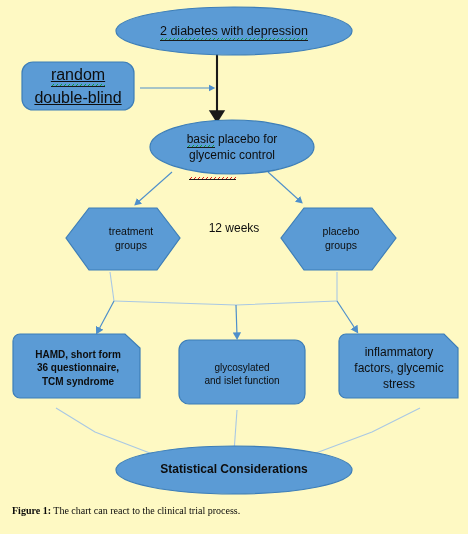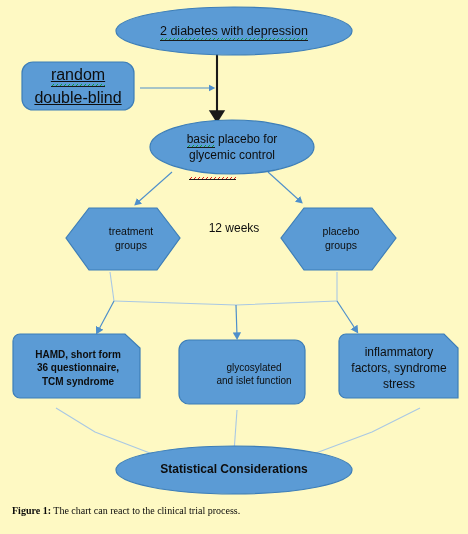--- a/index.html
+++ b/index.html
@@ -60,21 +60,21 @@
   .ul-solid { border-bottom: 1px solid #1a1a1a; }
 
   
   #lbl-top      { left:116px; top:10px;  width:236px; height:44px; font-size:12.5px; }
   #lbl-random   { left:18px;  top:62px;  width:120px; height:48px; font-size:16px;text-decoration:underline; }
   #lbl-therapy  { left:152px; top:124px; width:160px; height:46px; font-size:12px; }
   #lbl-treat    { left:72px;  top:212px; width:118px; height:52px; font-size:10.5px; }
   #lbl-placebo  { left:282px; top:212px; width:118px; height:52px; font-size:10.5px; }
   #lbl-weeks    { left:186px; top:220px; width:96px;  height:20px; font-size:12px; }
   #lbl-box1     { left:14px;  top:338px; width:128px; height:60px; font-size:10px;font-weight:bold; }
-  #lbl-box2     { left:192px; top:344px; width:124px; height:60px; font-size:10px; }
+  #lbl-box2     { left:180px; top:344px; width:124px; height:60px; font-size:10px; }
   #lbl-box3     { left:340px; top:338px; width:118px; height:60px; font-size:12px; }
   #lbl-stat     { left:120px; top:452px; width:228px; height:34px; font-size:12px;font-weight:bold; }
 
   #lbl-weeks { justify-content: flex-start; }
 
   
   #caption {
     position: absolute;
     left: 12px;
     top: 505px;
@@ -186,21 +186,21 @@
       <span class="ln">TCM  syndrome</span>
     </div>
 
     <div class="node-label" id="lbl-box2">
       <span class="ln">glycosylated</span>
       <span class="ln">and  islet  function</span>
     </div>
 
     <div class="node-label" id="lbl-box3">
       <span class="ln">inflammatory</span>
-      <span class="ln">factors,  syndrome</span>
+      <span class="ln">factors,  glycemic</span>
       <span class="ln">stress</span>
     </div>
 
     <div class="node-label" id="lbl-stat">
       <span class="ln">Statistical Considerations</span>
     </div>
 
   </div>
 
   <div id="caption">

